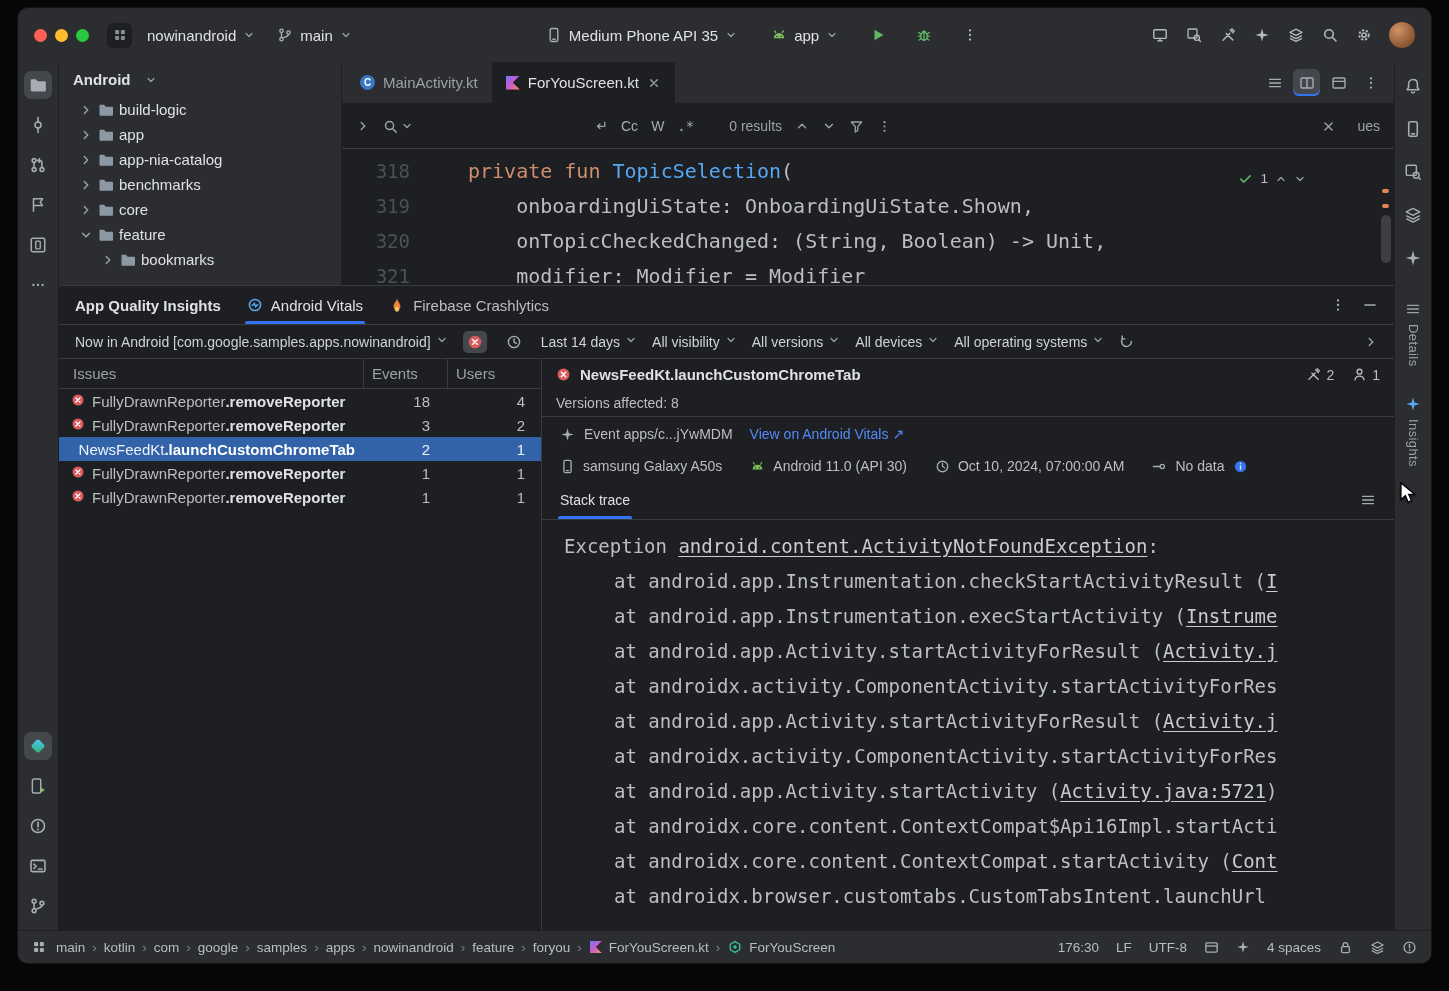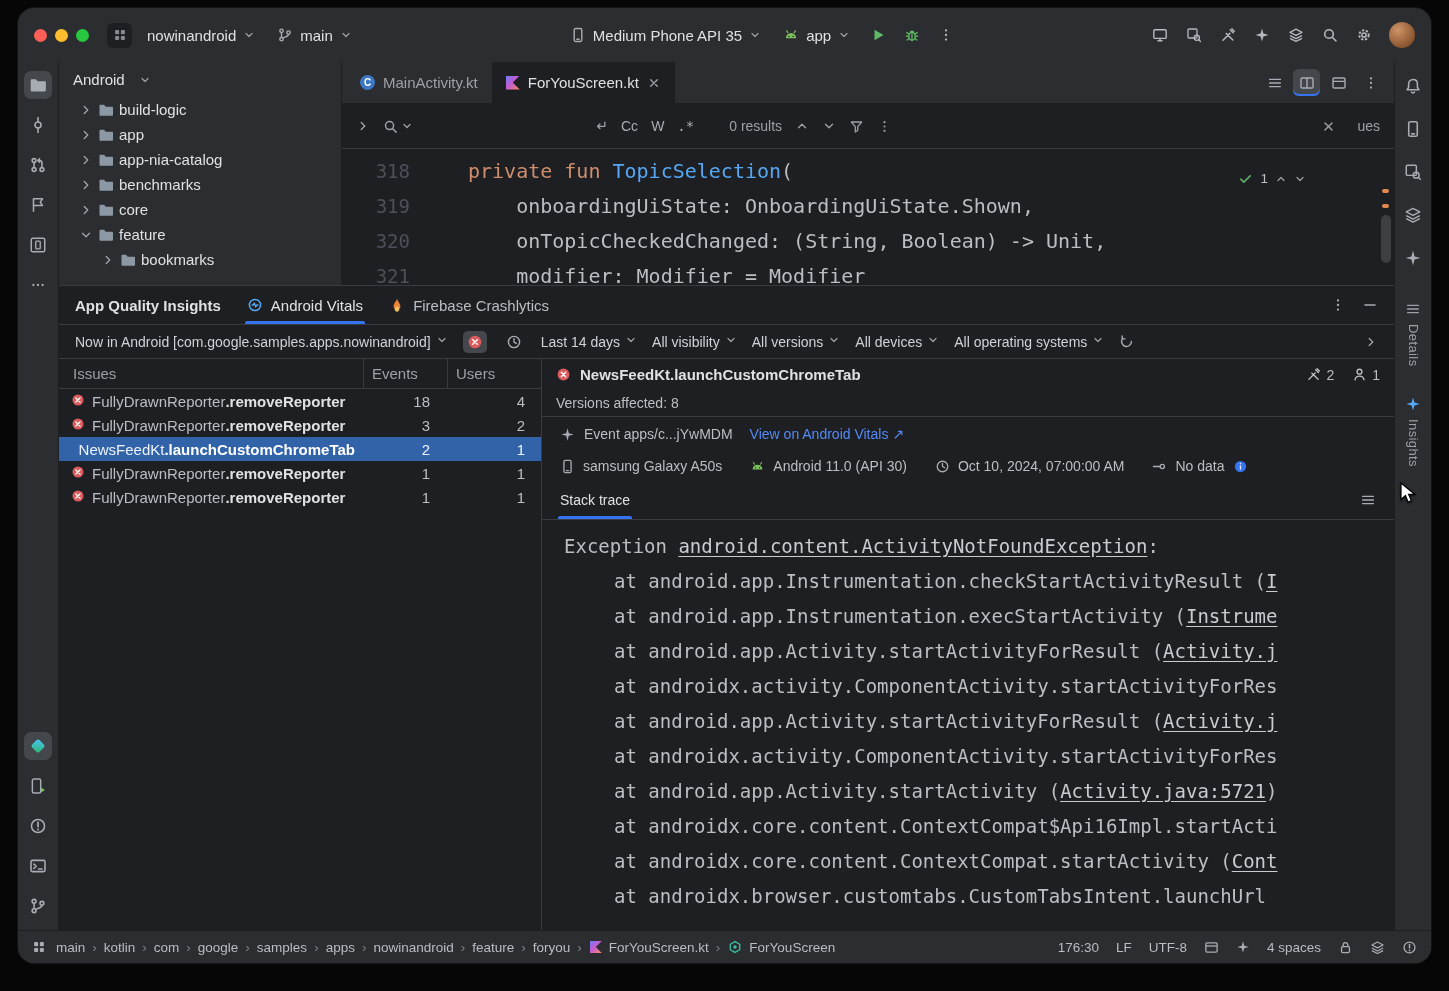--- a/index.html
+++ b/index.html
@@ -2,29 +2,29 @@
 <html><head>
 <meta charset="utf-8">
 <style>
   html,body{margin:0;padding:0}
   body{width:1449px;height:991px;background:#060606;position:relative;overflow:hidden;
        font-family:"Liberation Sans",sans-serif;color:#dfe1e5}
   svg{display:block}
   .ic12{width:12px;height:12px}.ic14{width:14px;height:14px}.ic15{width:15px;height:15px}
   .ic16{width:16px;height:16px}.ic18{width:18px;height:18px}
   .window{position:absolute;left:18px;top:8px;right:18px;bottom:28px;background:#2b2d30;
-          border-radius:16px;box-shadow:0 0 0 1px #141415;display:flex;flex-direction:column;
+          border-radius:10px;box-shadow:0 0 0 1px #141415;display:flex;flex-direction:column;
           overflow:hidden;font-size:15px}
   
   .titlebar{height:54px;flex:none;display:flex;align-items:center;padding:0 16px;gap:8px}
   .lights{display:flex;gap:8px;margin-right:10px}
   .light{width:13px;height:13px;border-radius:50%}
   .l-close{background:#ff5f57}.l-min{background:#febc2e}.l-max{background:#28c840}
   .tb-left{display:flex;align-items:center;gap:4px;flex:1;min-width:0}
-  .tb-center{display:flex;align-items:center;gap:4px}
+  .tb-center{display:flex;align-items:center;gap:16px}
   .tb-right{display:flex;align-items:center;gap:4px;flex:1;justify-content:flex-end}
   .tb-item{display:flex;align-items:center;gap:7px;padding:6px 9px;border-radius:7px;color:#dfe1e5;white-space:nowrap}
   .tb-item .dim{color:#a8acb3}
   .appbadge{width:25px;height:25px;border-radius:6px;background:#1e1f22;display:flex;
             align-items:center;justify-content:center;color:#868b93;margin-right:2px}
   .tbtn{width:30px;height:30px;border-radius:7px;display:flex;align-items:center;justify-content:center;color:#b4b8bf}
   .green{color:#5fb865}
   .avatar{width:26px;height:26px;border-radius:50%;margin-left:6px;
           background:radial-gradient(circle at 35% 32%,#cf9468,#8a5530 70%,#6e3f20)}
   .chev{color:#9da0a8}
@@ -36,21 +36,21 @@
           align-items:center;padding:10px 0;gap:15px}
   .sicon{width:28px;height:28px;border-radius:7px;display:flex;align-items:center;justify-content:center;color:#a8acb3;flex:none}
   .sicon.active{background:#44474c}
   .grow{flex:1}
   .vtab{display:flex;flex-direction:column;align-items:center;gap:7px;color:#9da0a8;margin-top:14px}
   .vtab span{writing-mode:vertical-rl;font-size:13px;letter-spacing:.4px}
   .center{flex:1;display:flex;flex-direction:column;min-width:0}
   .toprow{height:223px;flex:none;display:flex;min-height:0}
   
   .projpanel{width:282px;flex:none;background:#2b2d30;border-right:1px solid #1e1f22;display:flex;flex-direction:column;overflow:hidden}
-  .proj-head{height:35px;flex:none;display:flex;align-items:center;gap:14px;padding:0 14px;font-weight:400}
+  .proj-head{height:35px;flex:none;display:flex;align-items:center;gap:14px;padding:0 14px;font-weight:700}
   .tree{flex:1;overflow:hidden}
   .titem{height:25px;display:flex;align-items:center;gap:5px;padding-left:20px;color:#dfe1e5}
   .titem.child{padding-left:42px}
   .titem .tchev{color:#9da0a8;flex:none}
   .fic{color:#8c99a5;flex:none}
   
   .editorcol{flex:1;display:flex;flex-direction:column;min-width:0;background:#1e1f22}
   .tabsrow{height:41px;flex:none;display:flex;align-items:stretch;background:#2b2d30;border-bottom:1px solid #1e1f22;padding-left:4px}
   .etab{display:flex;align-items:center;gap:8px;padding:0 14px;color:#9da0a8}
   .etab.active{background:#1e1f22;color:#dfe1e5}

